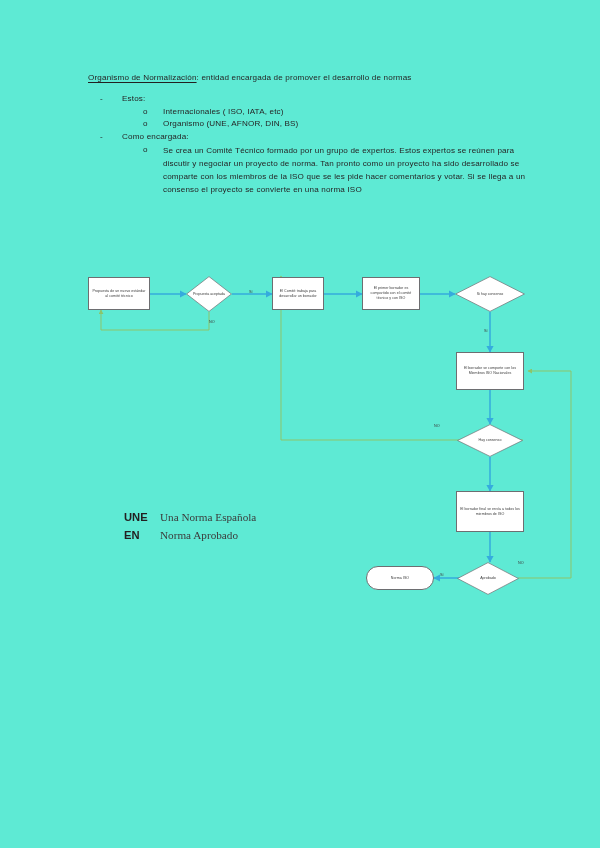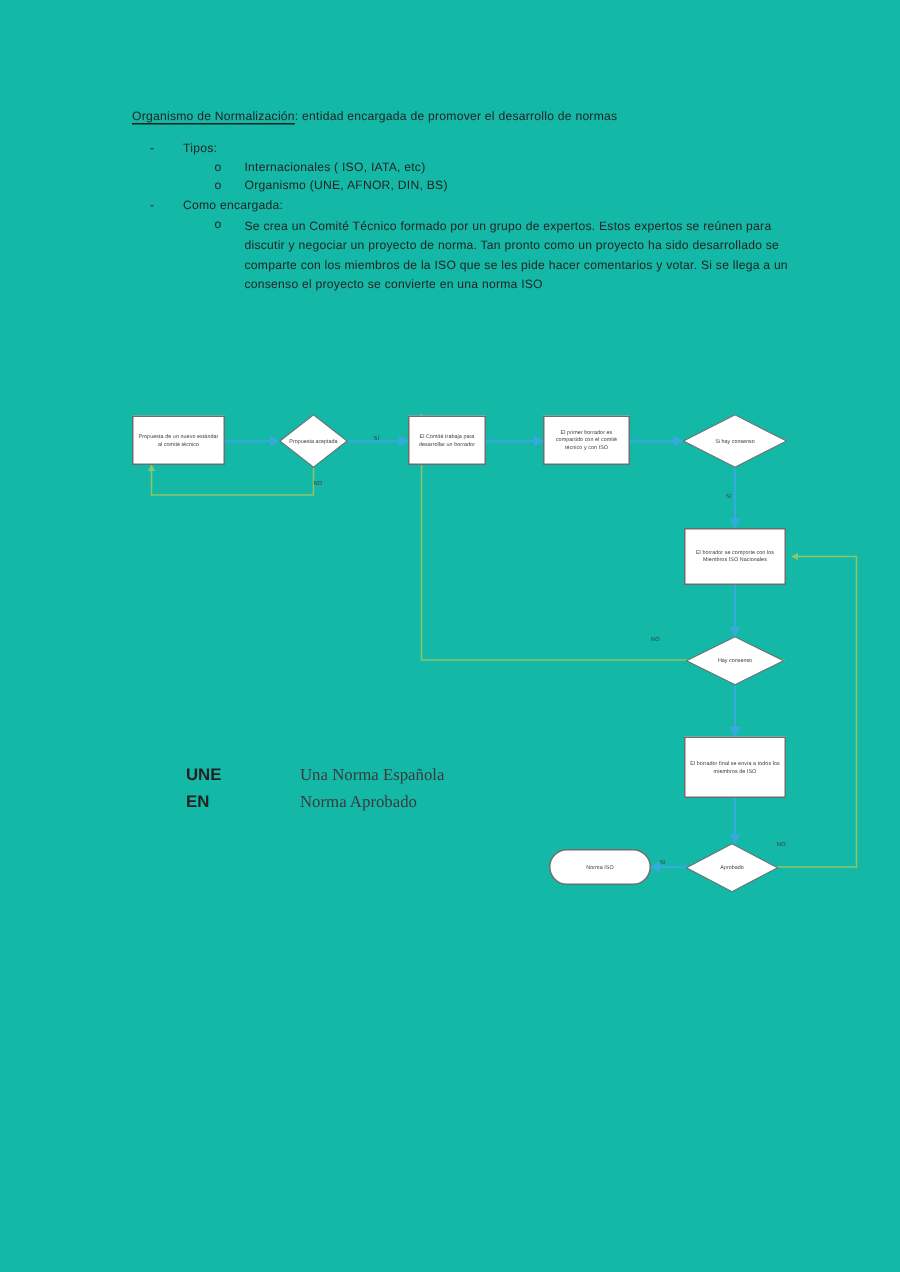--- a/index.html
+++ b/index.html
@@ -13,21 +13,21 @@
     position: relative;
     font-family: "Liberation Sans", sans-serif;
     color: #231f20;
     overflow: hidden;
   }
   .page {
     position: absolute;
     left: 0; top: 0;
     width: 600px;
     height: 848px;
-    background: #14b8a6;
+    background: #5eead4;
   }
 
   
   .textblock {
     position: absolute;
     left: 88px;
     top: 72px;
     width: 440px;
   }
   .lead {
@@ -130,21 +130,20 @@
     position: absolute;
     left: 124px;
     top: 508px;
     font-size: 11.2px;
     line-height: 1.62;
     color: #3b3b3b;
   }
   .legend-row {
     display: flex;
     align-items: baseline;
-    gap: 40px;
   }
   .legend-abbr {
     font-weight: bold;
     width: 36px;
     flex: 0 0 36px;
     color: #231f20;
   }
   .legend-text {
     flex: 1 1 auto;
     font-family: Liberation Serif, serif;
@@ -154,21 +153,21 @@
 <body>
 
 <div class="page">
 
   <div class="textblock">
 
     <p class="lead"><span class="term">Organismo de Normalización</span><span>: entidad encargada de promover el desarrollo de normas</span></p>
 
     <div class="lvl1">
       <span class="dash">-</span>
-      <span>Tipos:</span>
+      <span>Estos:</span>
     </div>
     <div class="lvl2">
       <span class="circ">o</span>
       <span class="body">Internacionales ( ISO, IATA, etc)</span>
     </div>
     <div class="lvl2">
       <span class="circ">o</span>
       <span class="body">Organismo (UNE, AFNOR, DIN, BS)</span>
     </div>
 

